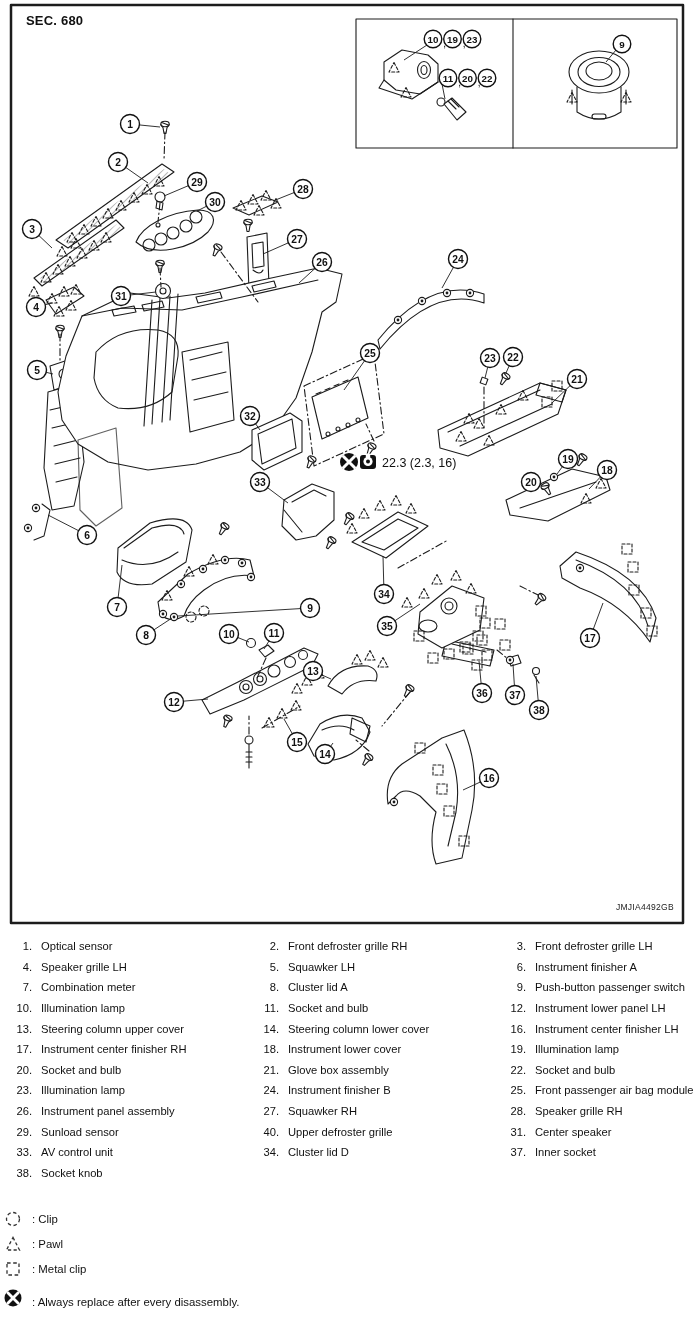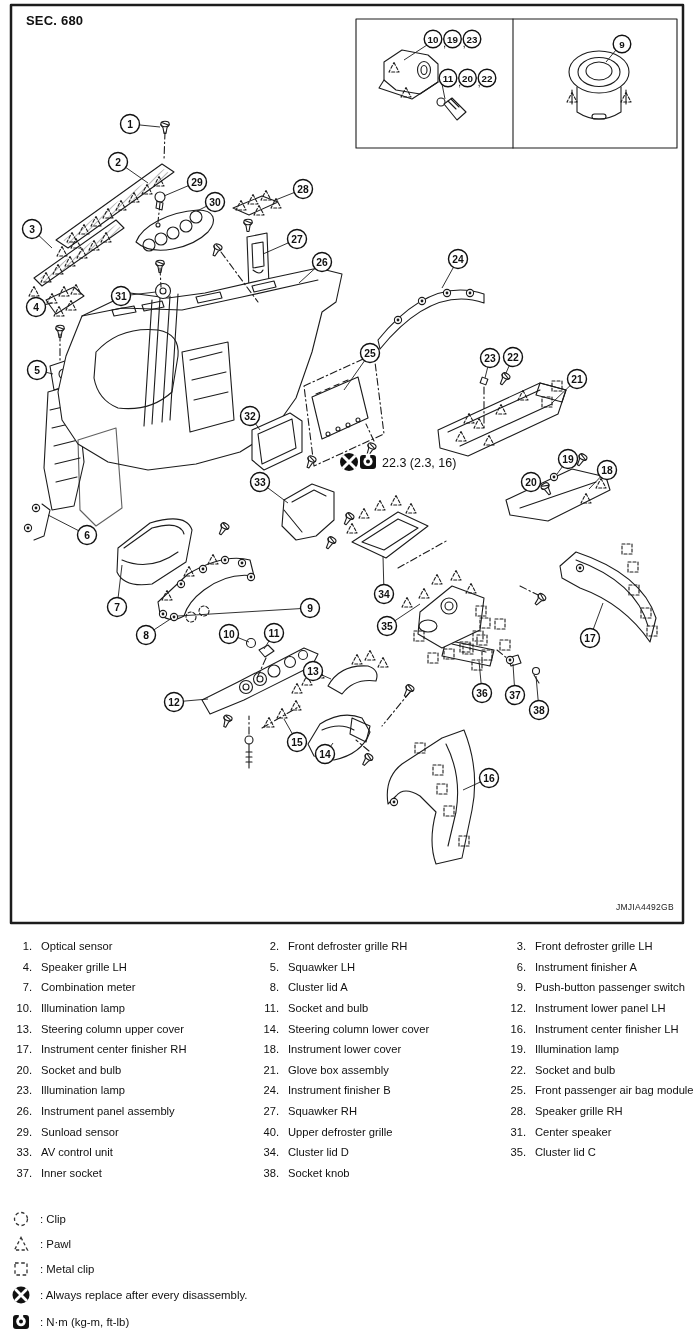--- a/index.html
+++ b/index.html
@@ -12,23 +12,23 @@
   .lnW{fill:#fff;stroke:#1c1c1c;stroke-width:1.1;stroke-linejoin:round;}
   .dd{stroke-dasharray:7 3 1.5 3;}
   .dsh{stroke-dasharray:3 2;}
   .thick{stroke-width:2.5;}
   
   .parts-grid{position:absolute;left:8px;top:936px;width:680px;display:grid;
               grid-template-columns:247px 247px 1fr;}
   .pl-item{display:flex;align-items:center;height:20.6px;font-size:11.2px;white-space:nowrap;}
   .pl-n{width:24px;text-align:right;margin-right:9px;flex:none;}
   
-  .symbols{position:absolute;left:10px;top:1206px;width:640px;}
+  .symbols{position:absolute;left:2px;top:1206px;width:640px;}
   .sym-row{display:flex;align-items:center;height:25px;font-size:11.4px;}
-  .sym-row.tall{height:27px;}
+  .sym-row.tall{height:27px;align-items:flex-end;}
   .sym-ic{width:22px;height:20px;flex:none;margin-right:8px;display:flex;align-items:center;justify-content:center;}
 </style>
 </head>
 <body>
 
 <div class="page">
 
   <svg id="diagram-svg" width="694" height="928" viewBox="0 0 694 928" style="position:absolute;left:0;top:0;">
     <defs>
       <pattern id="hatch" patternUnits="userSpaceOnUse" width="5" height="5" patternTransform="rotate(45)">
@@ -691,24 +691,20 @@
       </div>
       <div class="pl-item">
         <span class="pl-n">33.</span>
         <span>AV control unit</span>
       </div>
       <div class="pl-item">
         <span class="pl-n">34.</span>
         <span>Cluster lid D</span>
       </div>
       <div class="pl-item">
-        <span class="pl-n">35.</span>
-        <span>Cluster lid C</span>
-      </div>
-      <div class="pl-item">
         <span class="pl-n">37.</span>
         <span>Inner socket</span>
       </div>
       <div class="pl-item">
         <span class="pl-n">38.</span>
         <span>Socket knob</span>
       </div>
     </div>
 
   <div class="symbols">
@@ -738,25 +734,14 @@
     </div>
     <div class="sym-row tall">
       <span class="sym-ic">
         <svg width="20" height="20">
             <circle cx="10" cy="10" r="8.5" fill="#111"></circle>
             <path d="M4.8,4.8 L15.2,15.2 M4.8,15.2 L15.2,4.8" stroke="#fff" stroke-width="2.8" stroke-linecap="round"></path>
           </svg>
       </span>
       <span>: Always replace after every disassembly.</span>
     </div>
-    <div class="sym-row tall">
-      <span class="sym-ic">
-        <svg width="20" height="20">
-            <rect x="2" y="3" width="16" height="14" rx="3" fill="#111"></rect>
-            <circle cx="10" cy="9.5" r="4.8" fill="#fff"></circle>
-            <rect x="7.8" y="1.5" width="4.4" height="5" fill="#fff"></rect>
-            <circle cx="10" cy="9.5" r="2" fill="#111"></circle>
-          </svg>
-      </span>
-      <span>: N·m (kg-m, ft-lb)</span>
-    </div>
   </div>
 </div>
 
 </body></html>

